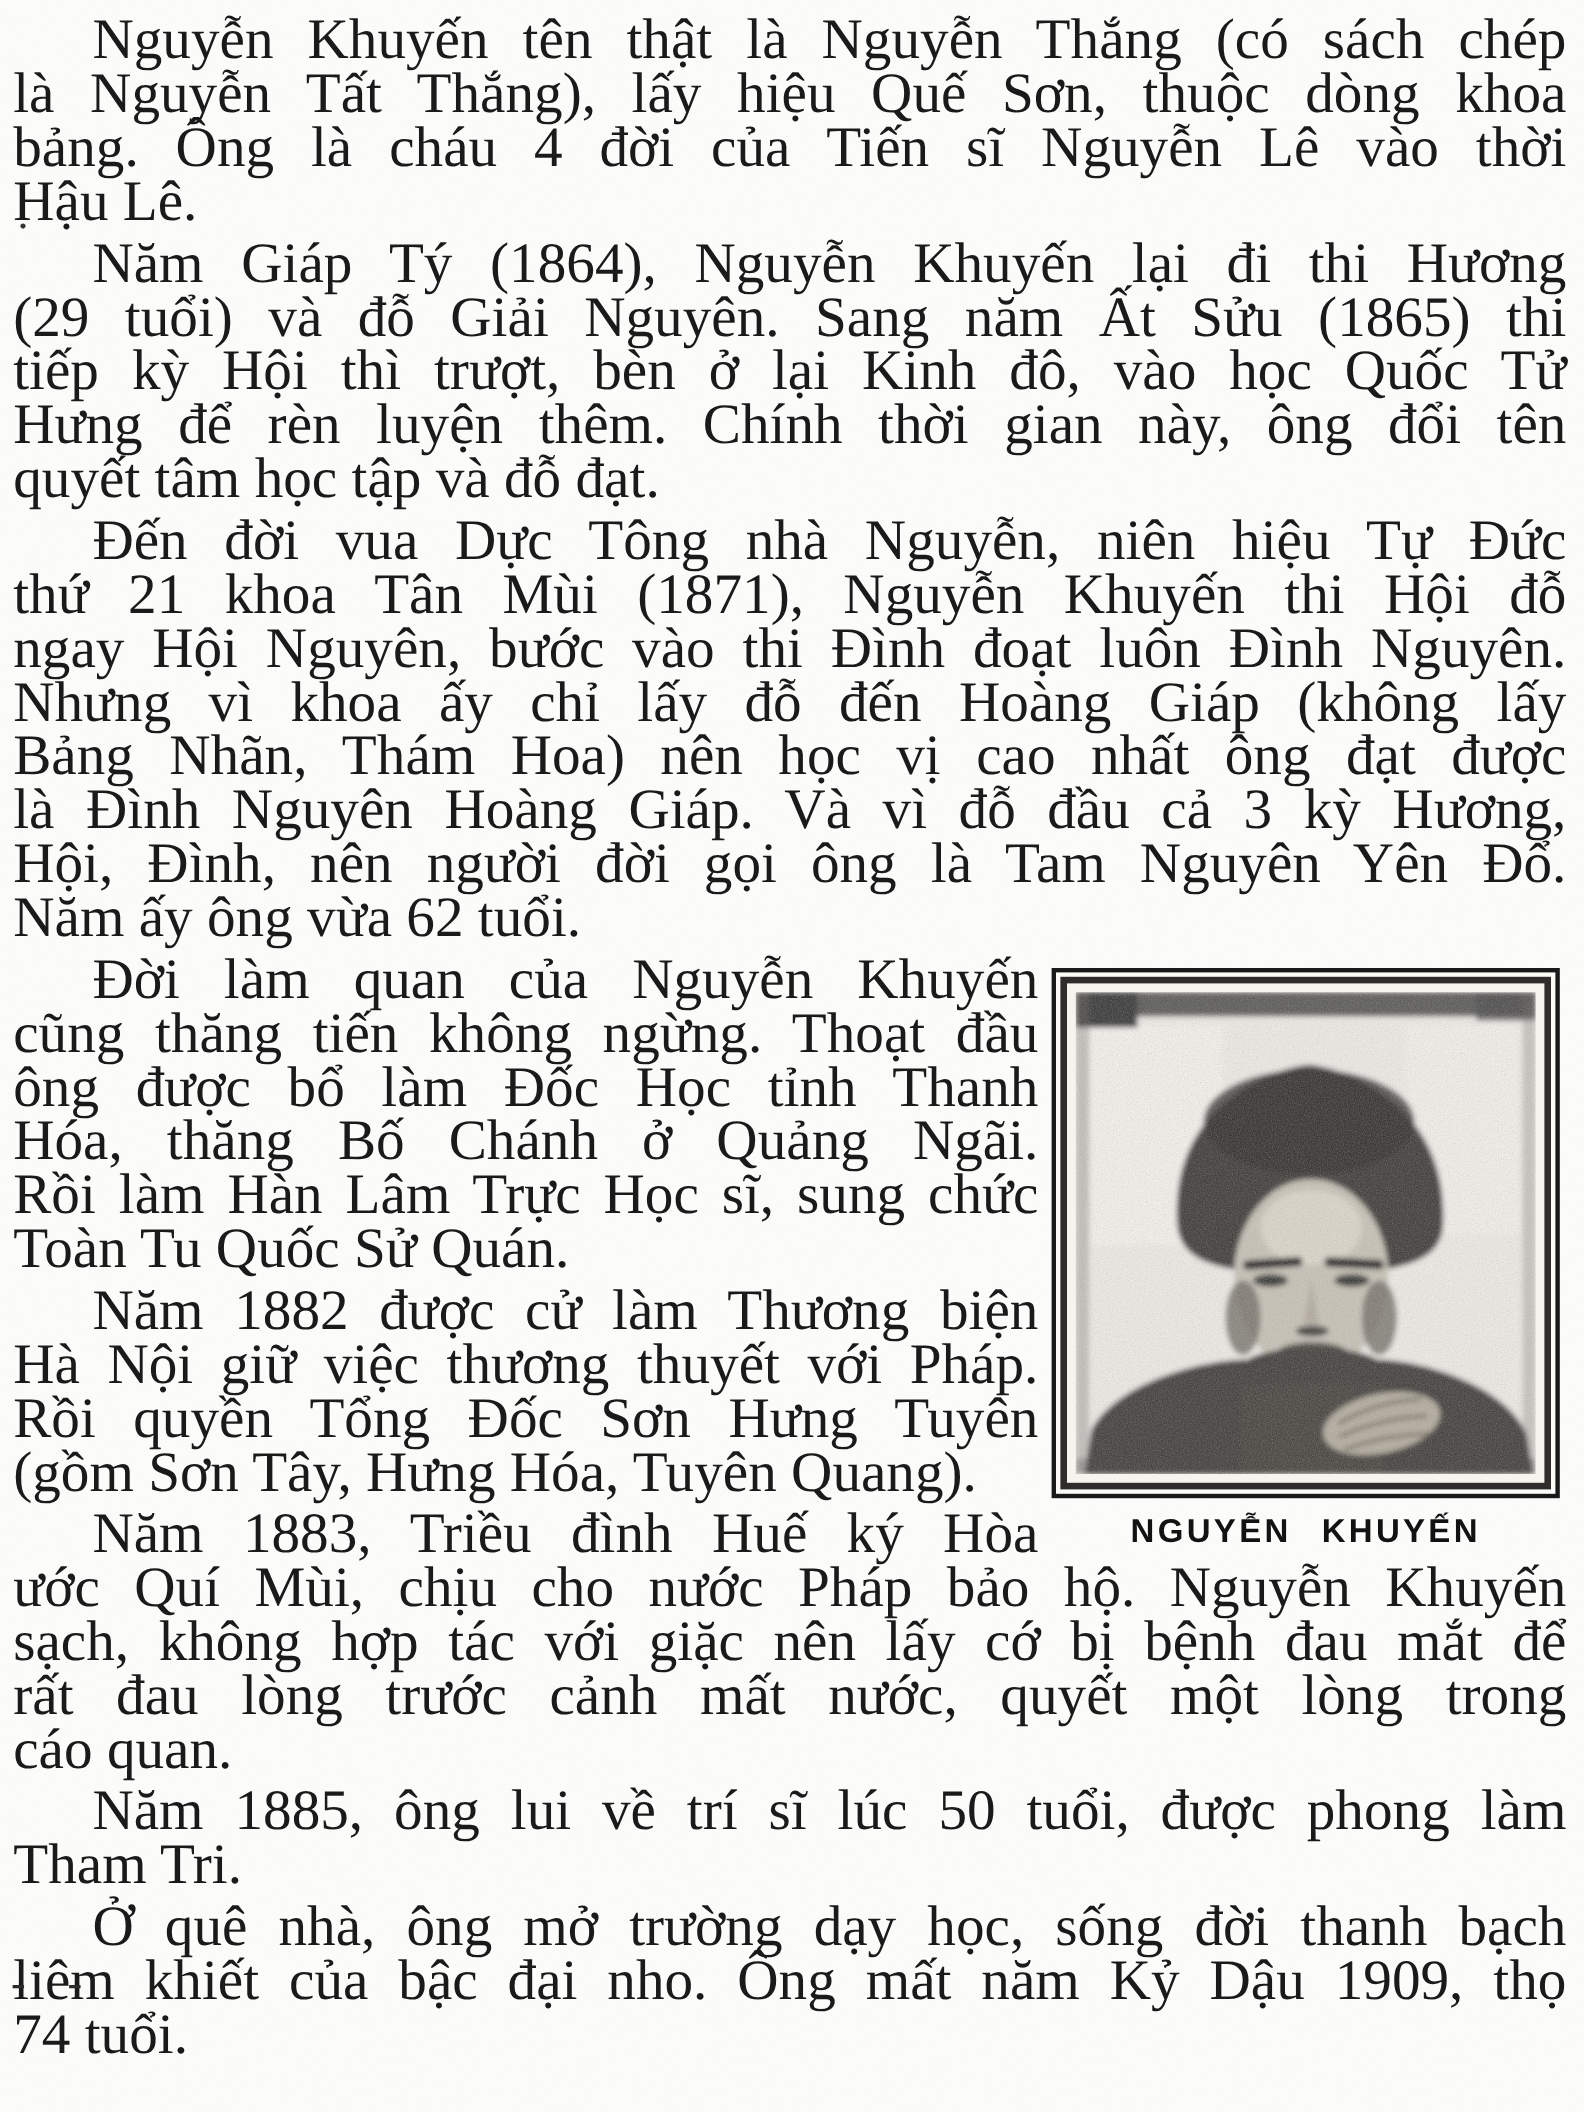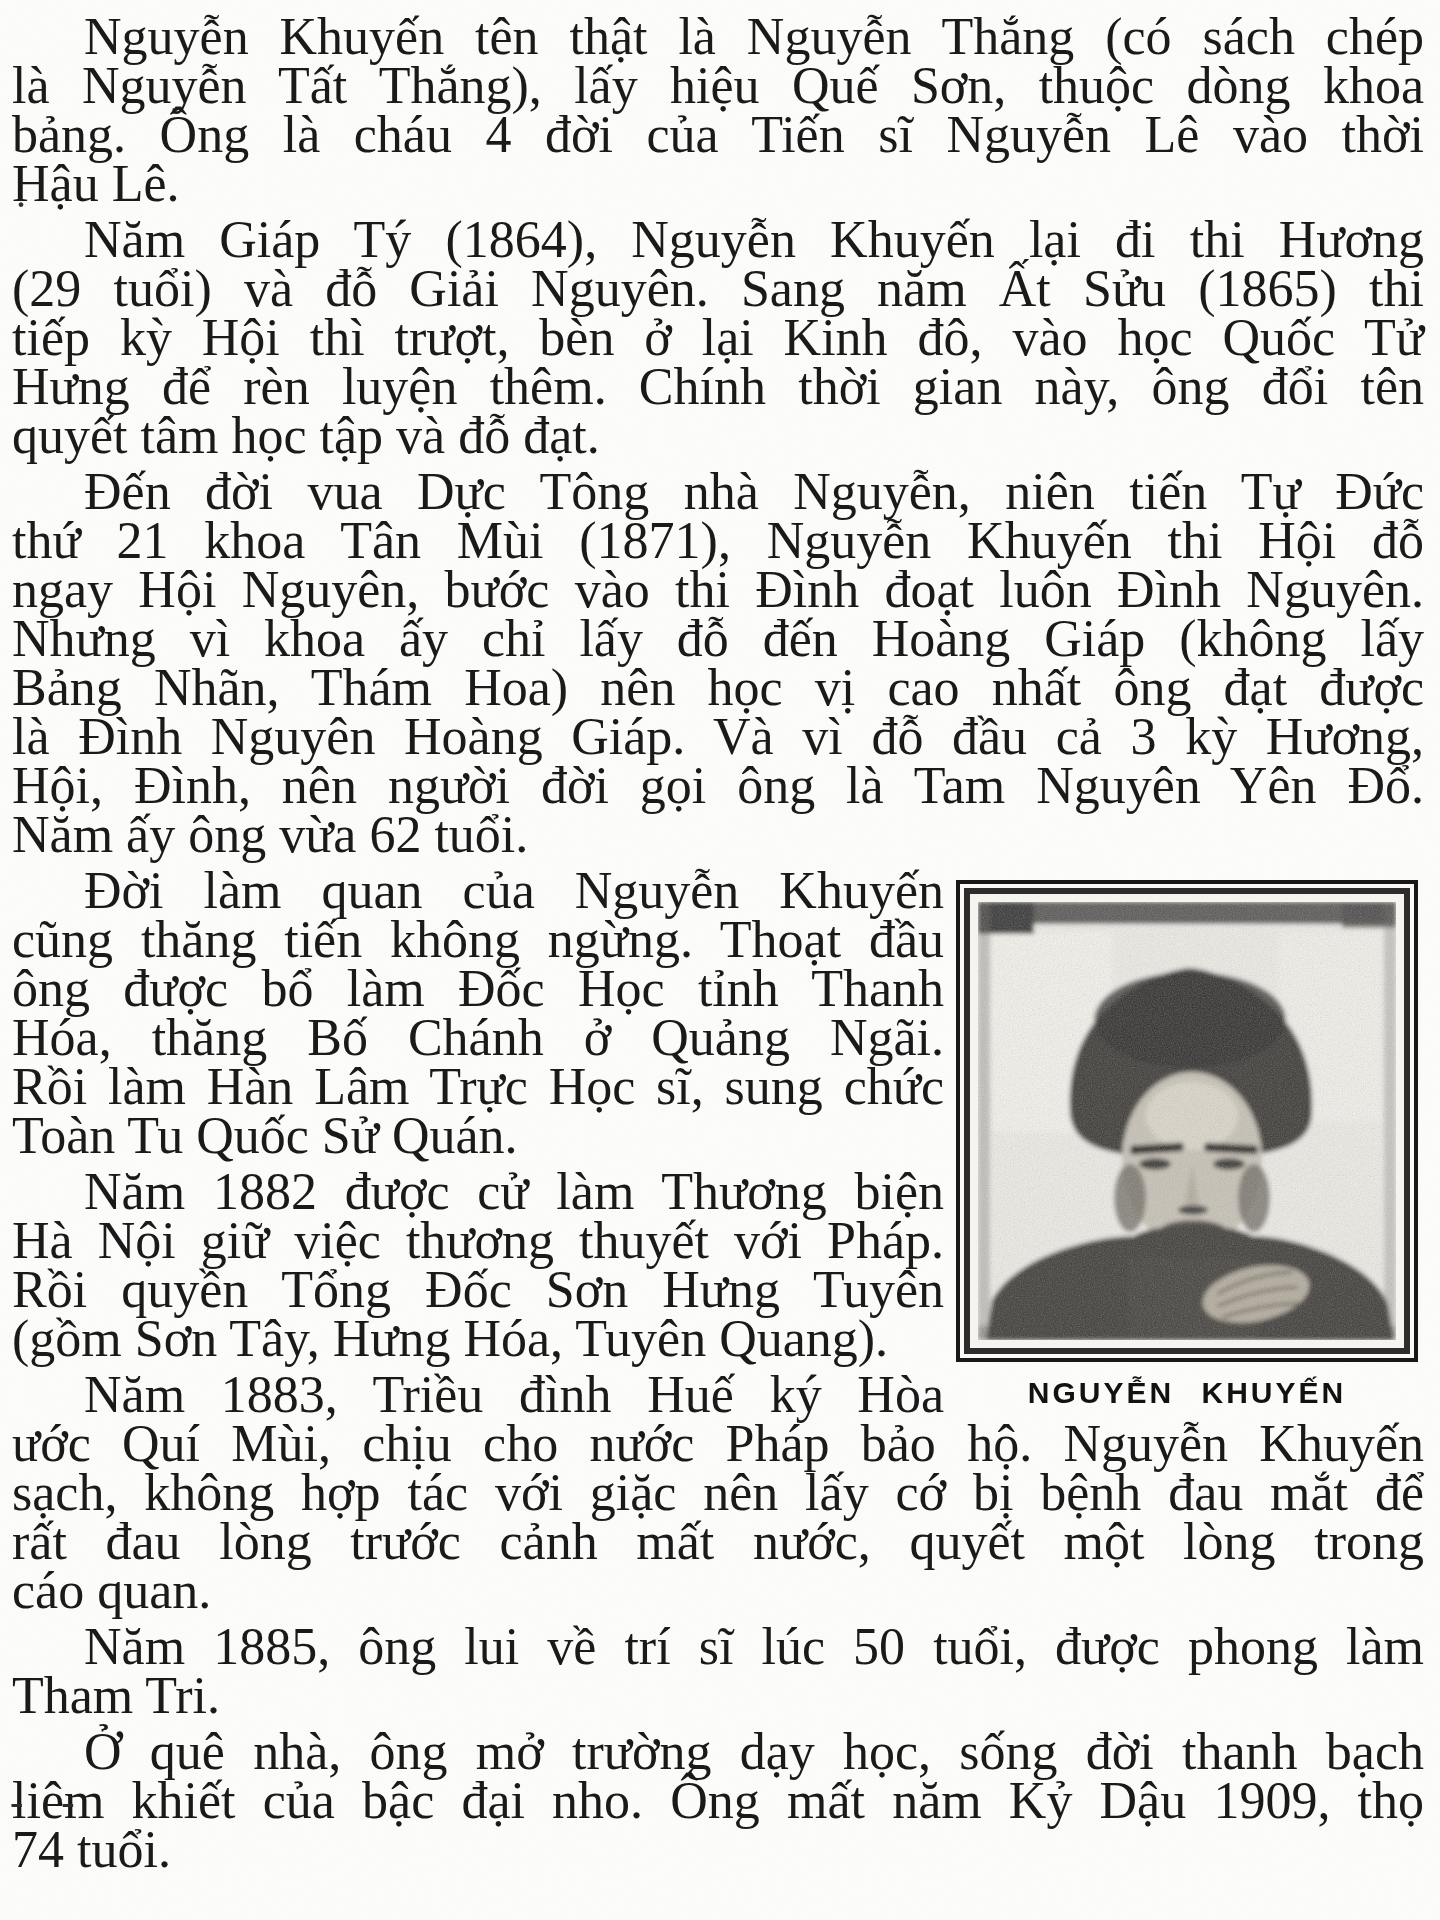--- a/index.html
+++ b/index.html
@@ -177,21 +177,21 @@
 
     <div class="para">
       <div class="line indent">Năm Giáp Tý (1864), Nguyễn Khuyến lại đi thi Hương</div>
       <div class="line">(29 tuổi) và đỗ Giải Nguyên. Sang năm Ất Sửu (1865) thi</div>
       <div class="line">tiếp kỳ Hội thì trượt, bèn ở lại Kinh đô, vào học Quốc Tử</div>
       <div class="line">Hưng để rèn luyện thêm. Chính thời gian này, ông đổi tên</div>
       <div class="line last">quyết tâm học tập và đỗ đạt.</div>
     </div>
 
     <div class="para">
-      <div class="line indent">Đến đời vua Dực Tông nhà Nguyễn, niên tiến Tự Đức</div>
+      <div class="line indent">Đến đời vua Dực Tông nhà Nguyễn, niên hiệu Tự Đức</div>
       <div class="line">thứ 21 khoa Tân Mùi (1871), Nguyễn Khuyến thi Hội đỗ</div>
       <div class="line">ngay Hội Nguyên, bước vào thi Đình đoạt luôn Đình Nguyên.</div>
       <div class="line">Nhưng vì khoa ấy chỉ lấy đỗ đến Hoàng Giáp (không lấy</div>
       <div class="line">Bảng Nhãn, Thám Hoa) nên học vị cao nhất ông đạt được</div>
       <div class="line">là Đình Nguyên Hoàng Giáp. Và vì đỗ đầu cả 3 kỳ Hương,</div>
       <div class="line">Hội, Đình, nên người đời gọi ông là Tam Nguyên Yên Đổ.</div>
       <div class="line last">Năm ấy ông vừa 62 tuổi.</div>
     </div>
 
     <div class="para">

